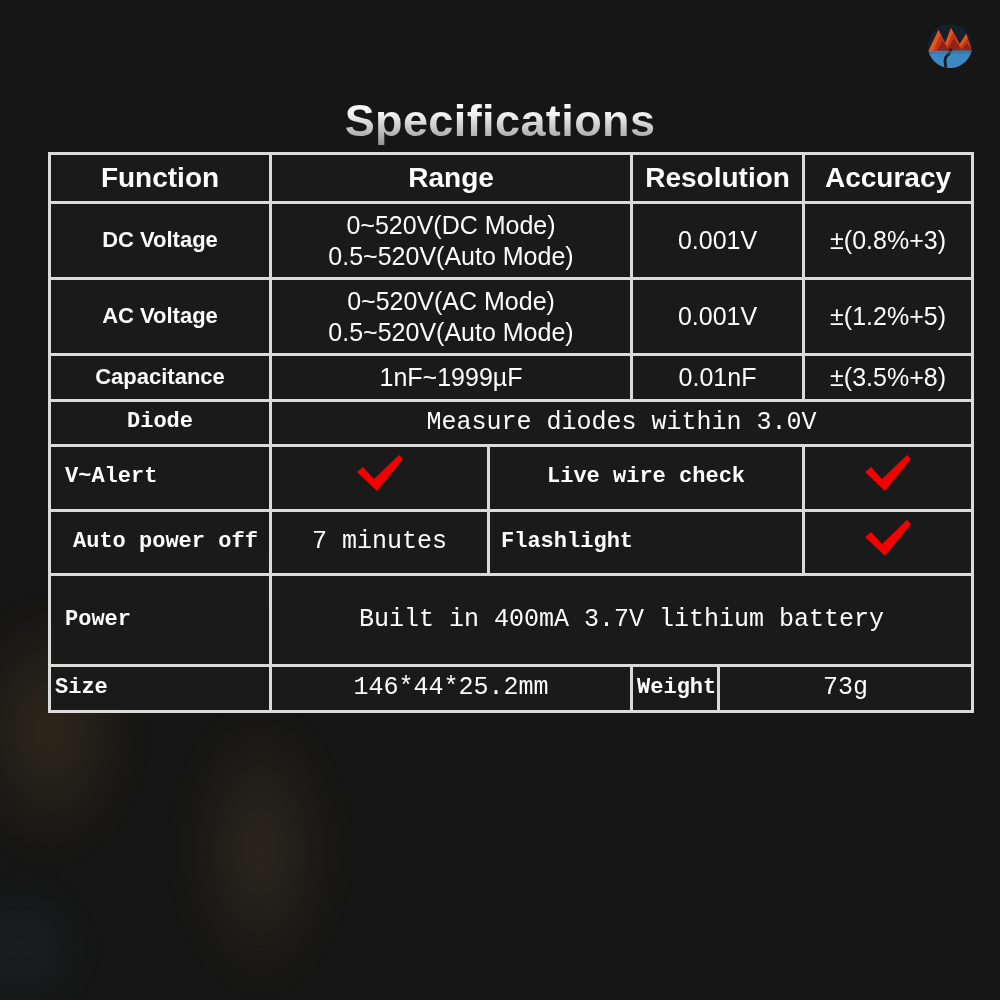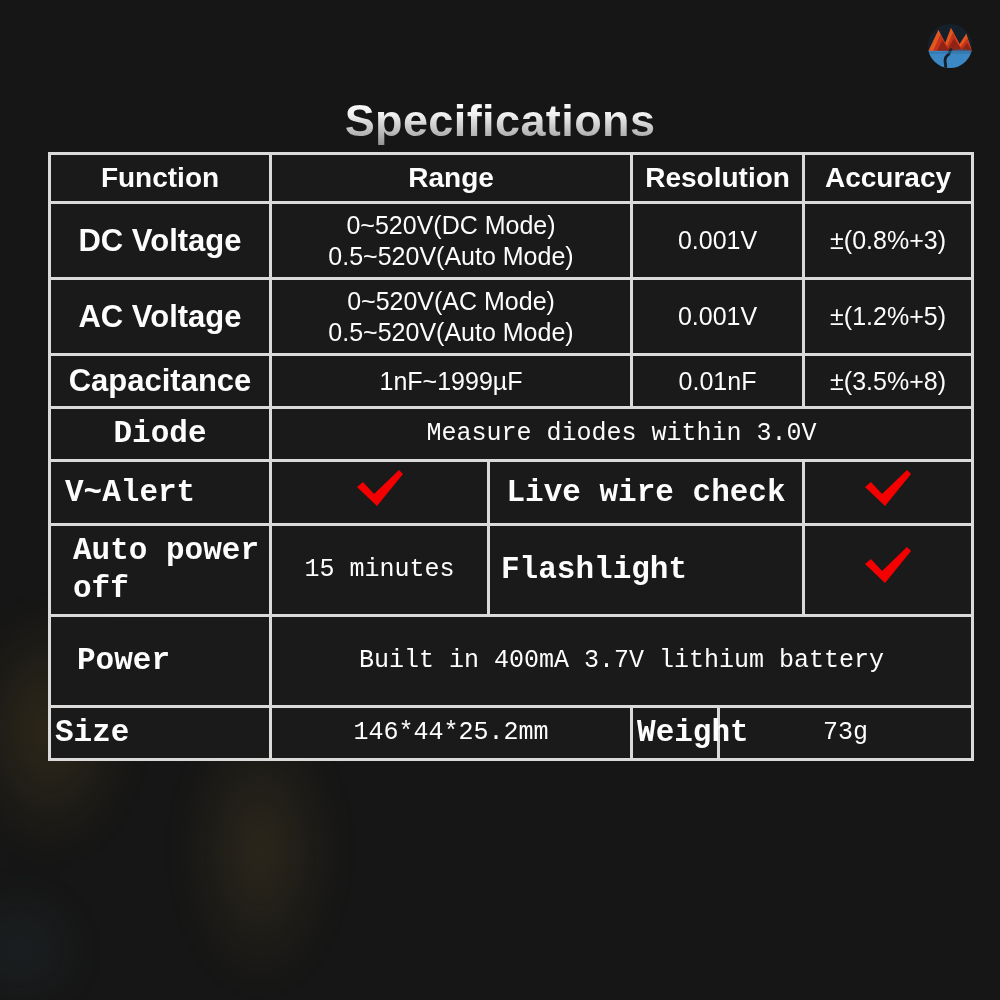--- a/index.html
+++ b/index.html
@@ -32,21 +32,21 @@
   #spec-table{
     position:absolute;left:48px;top:152px;width:902px;
     border-collapse:separate;border-spacing:3px;
     background:rgba(235,235,235,.92);
     table-layout:fixed;
   }
   #spec-table td{
     background:#1a1a1a;color:#fdfdfd;text-align:center;vertical-align:middle;
     padding:6px 4px;line-height:1.22;
   }
-  td.label{font-weight:bold;font-size:31px;}
+  td.label{font-weight:bold;font-size:22px;}
   td.val{font-weight:normal;font-size:25px;}
   td.head{font-weight:bold;font-size:28px;}
   td.tint{background:rgba(26,26,26,.88);font-family:Liberation Mono, monospace;}
   .chk{display:inline-block;width:54px;height:40px;}
   .two-line{font-size:24px;}
 </style>
 </head>
 <body>
 
 <div id="bg-photo"></div>
@@ -131,31 +131,31 @@
       <td class="label tint" colspan="3">Live wire check</td>
       <td class="val tint">
         <svg class="chk" viewBox="0 0 54 40">
           <path d="M4 19 L10 14 L21 26 L46 2 L50 6 L24 38 Z" fill="#f40000"></path>
         </svg>
       </td>
     </tr>
 
     <tr>
       <td class="label tint" style="text-align:left;padding-left:22px" colspan="2">Auto power off</td>
-      <td class="val tint">15 minutes</td>
+      <td class="val tint">7 minutes</td>
       <td class="label tint" style="text-align:left;padding-left:11px" colspan="3">Flashlight</td>
       <td class="val tint">
         <svg class="chk" viewBox="0 0 54 40">
           <path d="M4 19 L10 14 L21 26 L46 2 L50 6 L24 38 Z" fill="#f40000"></path>
         </svg>
       </td>
     </tr>
 
     <tr>
-      <td class="label tint" style="text-align:left;padding-left:26px;height:76px" colspan="2">Power</td>
+      <td class="label tint" style="text-align:left;padding-left:14px;height:76px" colspan="2">Power</td>
       <td class="val tint" colspan="5">Built in 400mA 3.7V lithium battery</td>
     </tr>
 
     <tr>
       <td class="label tint" style="text-align:left;" colspan="2">Size</td>
       <td class="val tint" colspan="2">146*44*25.2mm</td>
       <td class="label tint">Weight</td>
       <td class="val tint" colspan="2">73g</td>
     </tr>
   </tbody>

